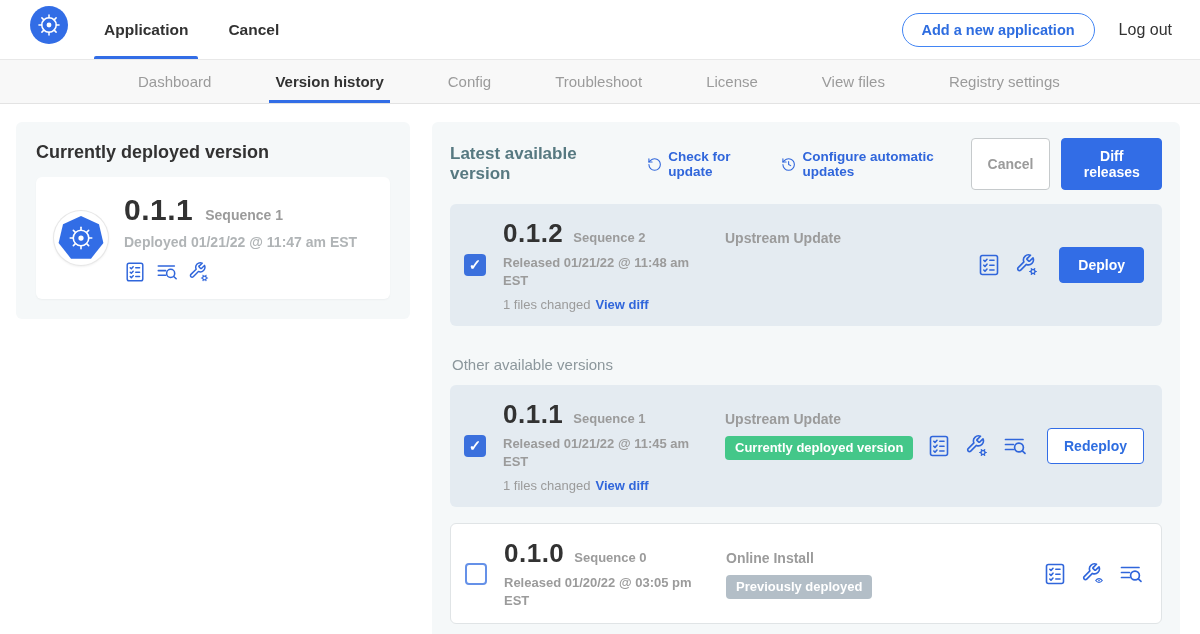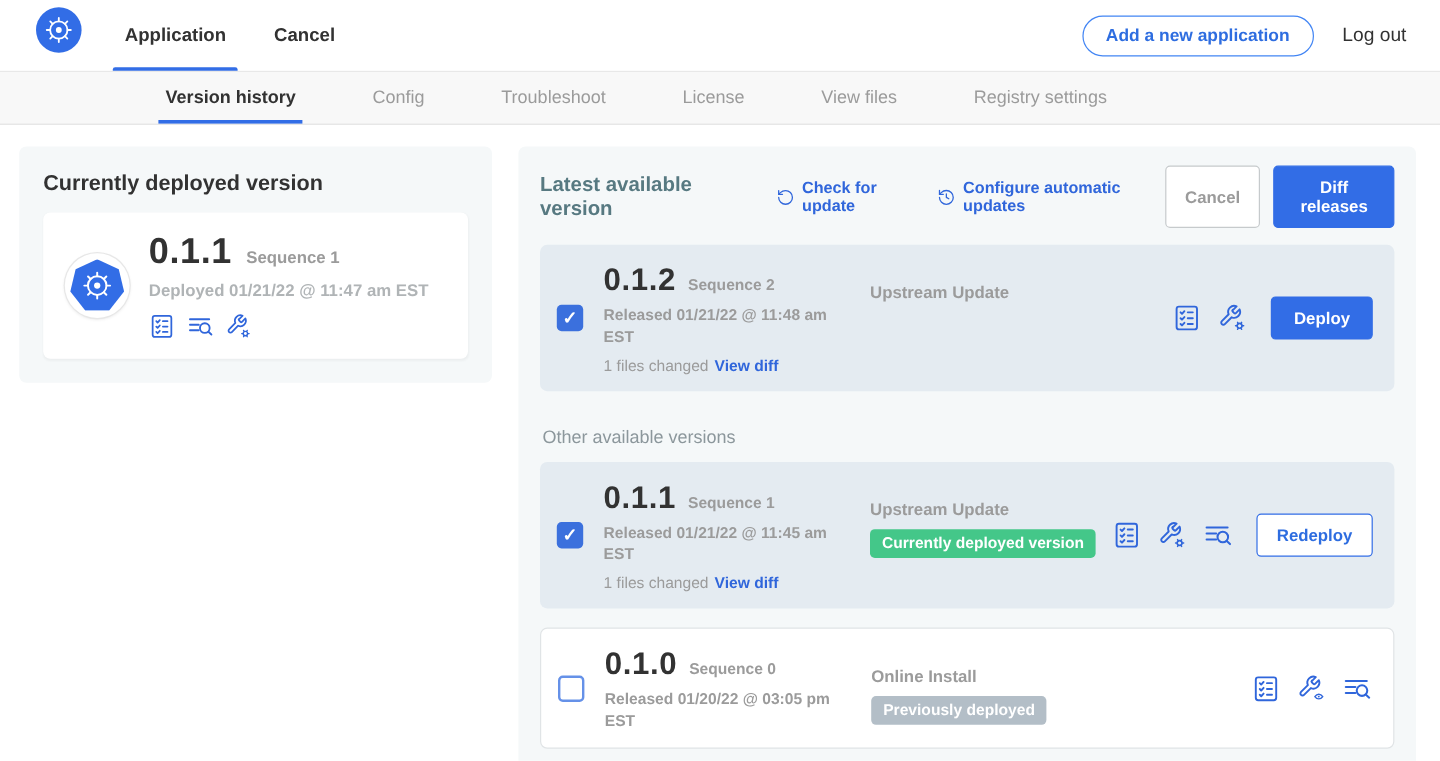--- a/index.html
+++ b/index.html
@@ -62,21 +62,21 @@
   .checkbox.unchecked { background:#fff; border:2px solid #6591e8; }
 
   .vinfo { width:222px; flex:none; }
   .vinfo .v-num { font-size:26px; font-weight:800; color:#323232; letter-spacing:.5px; }
   .vinfo .seq { font-size:13px; margin-left:10px; }
   .released { width:196px; font-size:13px; font-weight:700; color:#9b9b9b; line-height:1.35; margin-top:5px; }
   .files-line { display:flex; gap:5px; margin-top:8px; align-items:baseline; }
   .files-changed { font-size:13px; color:#9b9b9b; }
   .view-diff { font-size:13px; font-weight:700; color:#3066db; cursor:pointer; }
 
-  .vsource { flex:1; align-self:flex-start; margin-top:17px; }
+  .vsource { flex:1; align-self:flex-start; margin-top:12px; }
   .row-mid .source-label { font-size:14px; font-weight:600; color:#9b9b9b; }
   .badge { display:inline-block; margin-top:9px; padding:4px 10px 5px; border-radius:4px; color:#fff; font-size:13px; font-weight:700; }
   .badge-green { background:#44c789; }
   .badge-gray { background:#b3bec7; }
 
   .row-right { display:flex; align-items:center; gap:14px; }
   .row-right .blue-icon { width:24px; height:24px; }
   .row-right .btn { margin-left:6px; }
 
   svg.stroke { fill:none; stroke:currentColor; stroke-width:1.7; stroke-linecap:round; stroke-linejoin:round; }
@@ -109,20 +109,23 @@
 
     </div>
   </nav>
   <div class="topnav-right">
     <button class="add-app-btn">Add a new application</button>
     <span class="logout">Log out</span>
   </div>
 </header>
 
 <nav class="subnav">
+  <div class="subtab">
+      <span>Dashboard</span>
+    </div>
   <div class="subtab active">
       <span>Version history</span>
       <span class="underline"></span>
     </div>
   <div class="subtab">
       <span>Config</span>
     </div>
   <div class="subtab">
       <span>Troubleshoot</span>
     </div>

